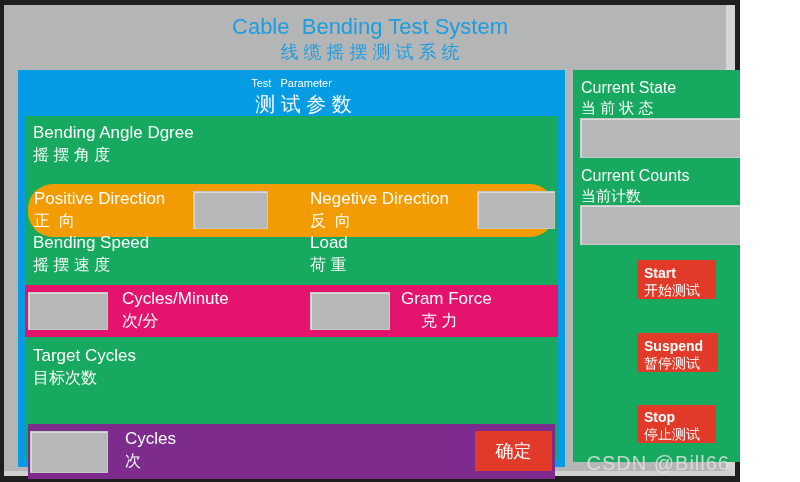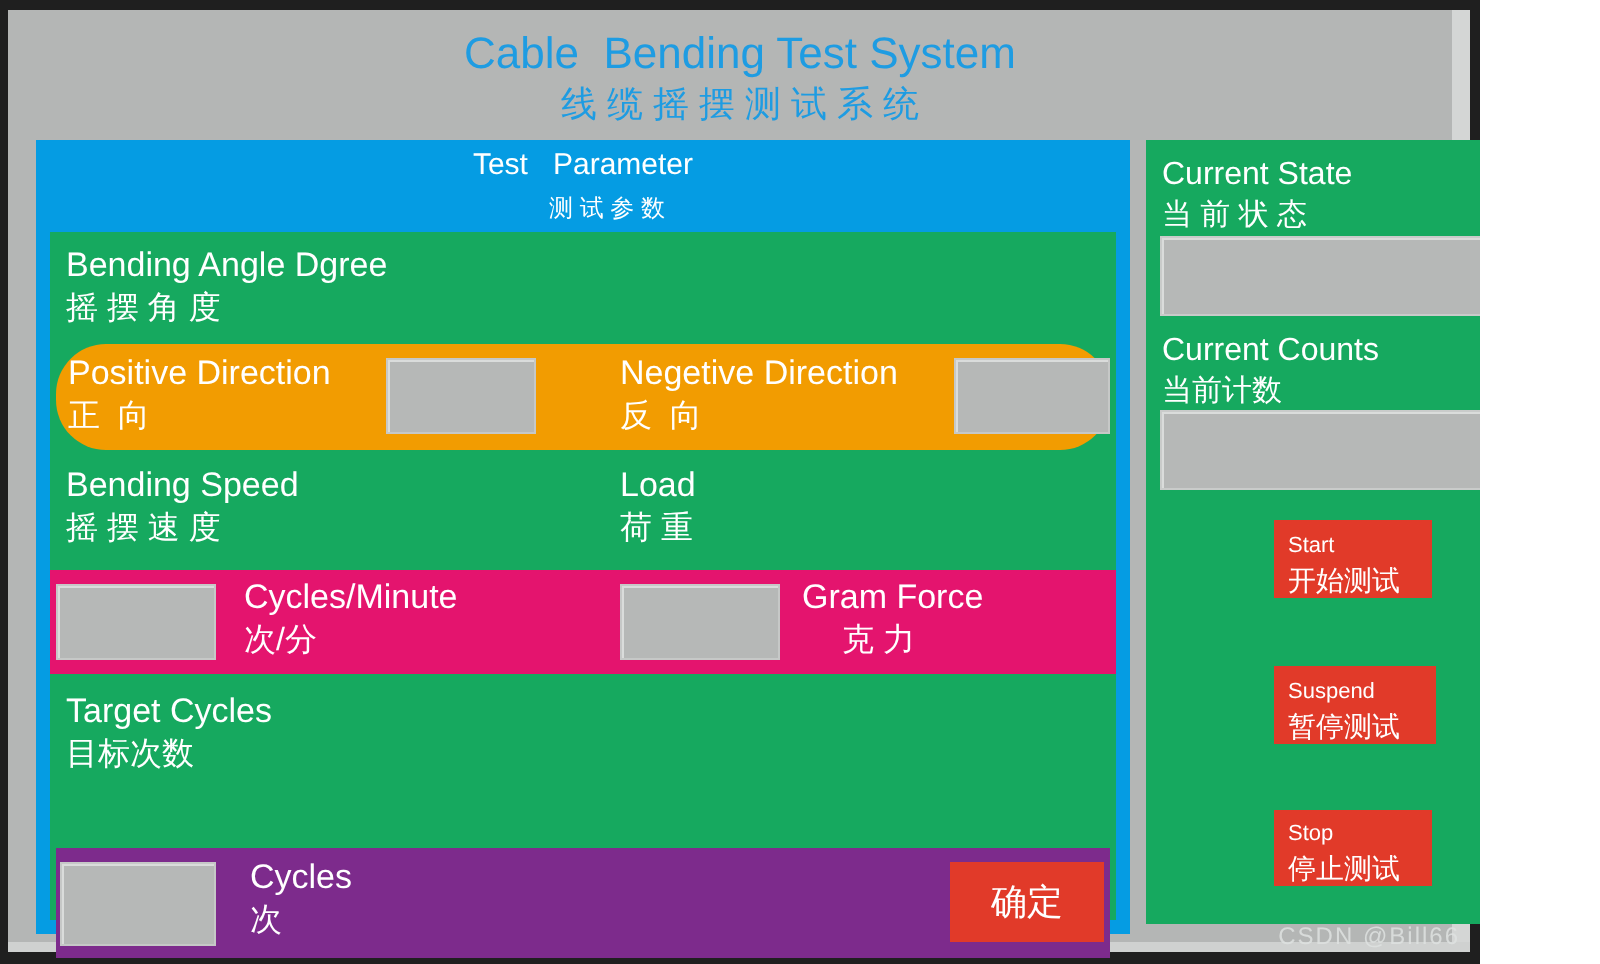--- a/index.html
+++ b/index.html
@@ -11,53 +11,53 @@
   .t{white-space:pre;}
 
   
   .title-block{position:absolute;left:0;right:0;top:14px;text-align:center;color:var(--title-blue,#1e9ce2);}
   .title-en{font-size:22px;line-height:26px;}
   .title-zh{font-size:18px;line-height:22px;margin-top:1px;}
 
   
   .main-panel{position:absolute;left:18px;top:70px;width:547px;height:397px;background:var(--panel-blue,#059ce3);}
   .main-header{position:absolute;left:0;top:0;right:0;height:46px;text-align:center;color:#fff;padding-top:2px;box-sizing:border-box;}
-  .main-header .en{font-size:15px;line-height:22px;}
-  .main-header .zh{font-size:12px;line-height:20px;margin-left:24px;}
+  .main-header .en{font-size:11px;line-height:22px;}
+  .main-header .zh{font-size:20px;line-height:20px;margin-left:24px;}
   .main-inner{position:absolute;left:7px;right:7px;top:46px;bottom:7px;background:var(--green,#16a95f);}
 
   .lbl{color:#fff;}
   .lbl .en{font-size:17px;line-height:23px;}
   .lbl .zh{font-size:16px;line-height:22px;}
 
   .row-angle{position:absolute;left:0;top:0;right:0;height:56px;padding:5px 0 0 8px;box-sizing:border-box;}
-  .row-orange{position:absolute;left:3px;right:3px;top:56px;height:53px;background:var(--orange,#f29c01);border-radius:25px;}
+  .row-orange{position:absolute;left:3px;right:3px;top:68px;height:53px;background:var(--orange,#f29c01);border-radius:25px;}
   .row-speed{position:absolute;left:0;right:0;top:109px;height:60px;padding-left:20px;}
   .row-pink{position:absolute;left:0;right:0;top:169px;height:52px;background:var(--pink,#e4146e);text-decoration:underline;}
   .row-target{position:absolute;left:0;right:0;top:221px;height:63px;padding:7px 0 0 8px;box-sizing:border-box;}
   .row-purple{position:absolute;left:3px;right:3px;top:284px;height:55px;background:var(--purple,#7d2b8c);margin-top:24px;}
 
   .abs{position:absolute;}
   .gbox{background:var(--box-gray,#b6b8b7);border:1px solid #c6c8c7;box-shadow:inset 1px 1px 0 #dadcdb;box-sizing:border-box;padding:2px 6px;font-size:16px;color:#222;font-family:"Liberation Sans","DejaVu Sans",sans-serif;outline:none;}
   input.gbox{display:block;}
 
   .btn{border:none;color:#fff;background:var(--red,#e13a29);cursor:pointer;font-family:"Liberation Sans","DejaVu Sans",sans-serif;box-sizing:border-box;}
   .btn-confirm{font-size:18px;line-height:20px;}
   .side-btn{text-align:left;padding:3px 0 0 7px;}
-  .side-btn .en{font-size:11px;line-height:17px;display:block;white-space:pre;}
+  .side-btn .en{font-size:14px;line-height:17px;display:block;white-space:pre;font-weight:bold;}
   .side-btn .zh{font-size:14px;line-height:16px;display:block;white-space:pre;}
 
   
   .side-panel{position:absolute;left:573px;top:70px;width:202px;height:392px;background:var(--green,#16a95f);}
   .side-lbl{color:#fff;}
   .side-lbl .en{font-size:16px;line-height:21px;}
   .side-lbl .zh{font-size:15px;line-height:20px;}
   .display-box{background:var(--box-gray,#b6b8b7);border:1px solid #c9cbca;box-shadow:inset 1px 1px 0 #dadcdb;box-sizing:border-box;}
 
-  .watermark{position:absolute;right:10px;bottom:7px;font-size:12px;color:rgba(222,226,224,0.85);letter-spacing:1px;z-index:9;}
+  .watermark{position:absolute;right:10px;bottom:7px;font-size:20px;color:rgba(222,226,224,0.85);letter-spacing:1px;z-index:9;}
 </style>
 </head>
 <body>
 
 <div class="screen">
   <div class="bg"></div>
   <div class="edge-right"></div>
   <div class="edge-bottom"></div>
 
   <div class="title-block">

